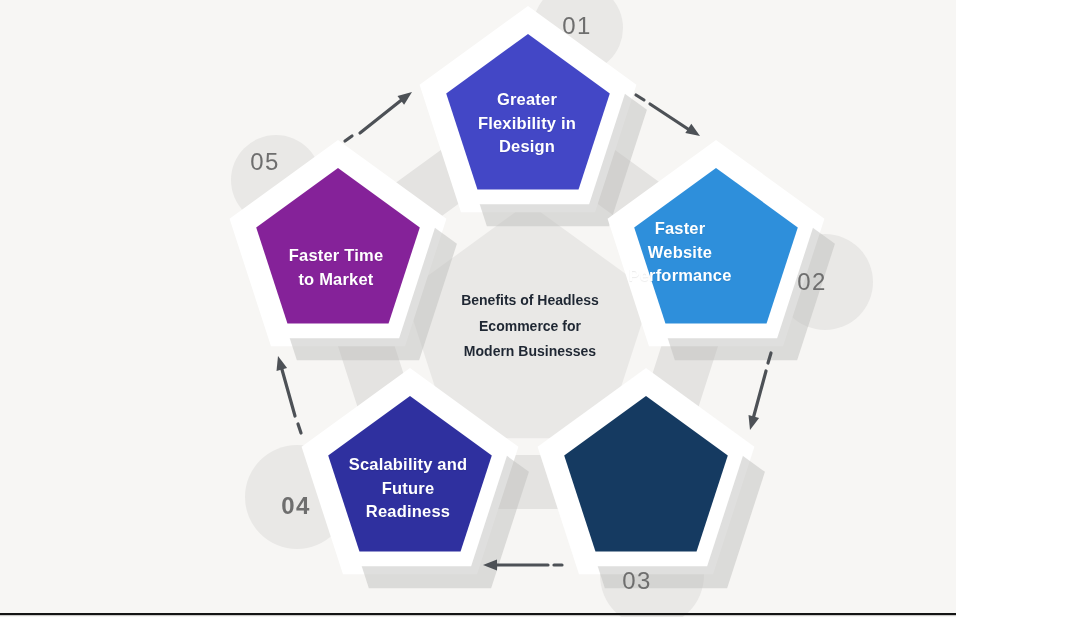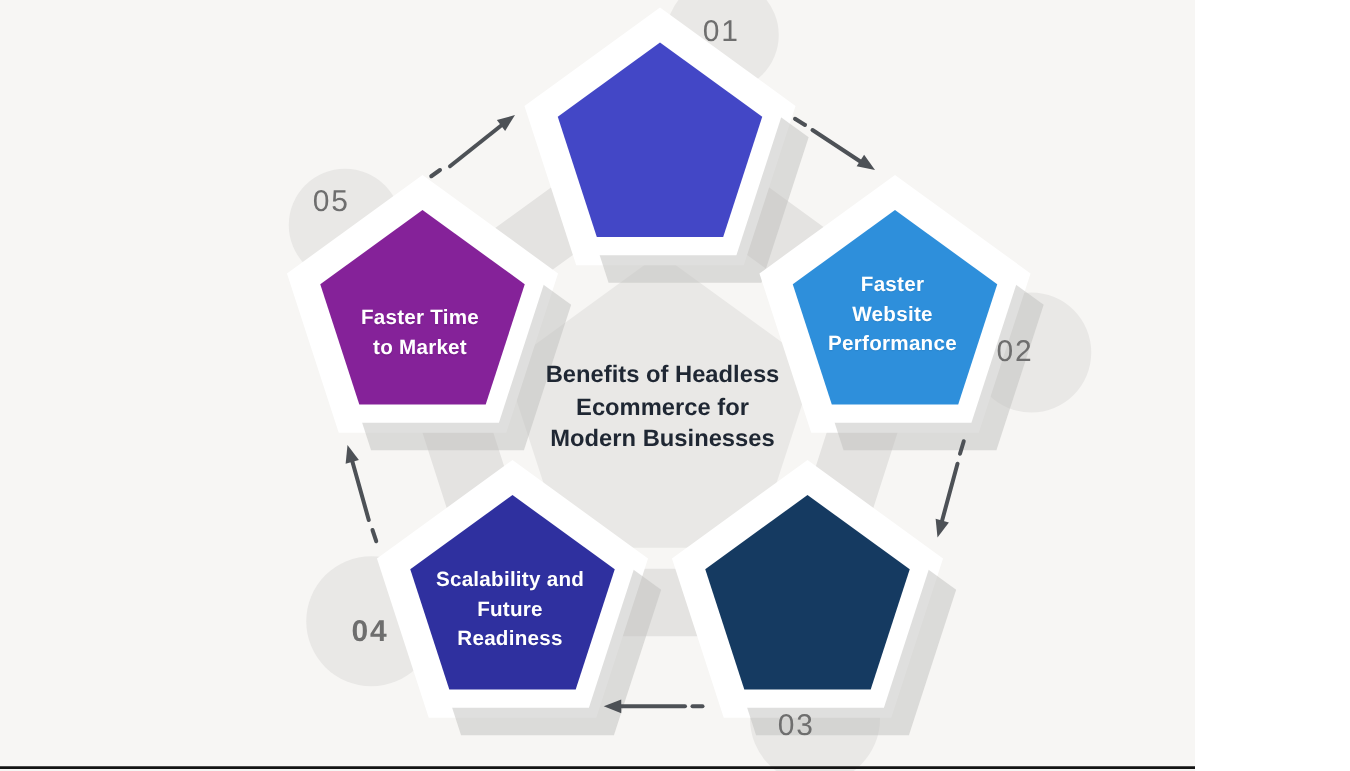--- a/index.html
+++ b/index.html
@@ -14,21 +14,21 @@
     font-size:24px;font-weight:400;letter-spacing:1.5px;
     color:var(--num-color,#6e6e6e);
   }
   .step-label{
     font-size:16.5px;font-weight:700;line-height:23.5px;letter-spacing:.2px;
     color:var(--label-color,#ffffff);
     text-shadow:0 1px 1px rgba(0,0,0,.08);
     width:190px;
   }
   .diagram-title{
-    font-size:19px;font-weight:700;line-height:25.5px;
+    font-size:14px;font-weight:700;line-height:25.5px;
     color:var(--title-color,#1f2733);
     width:260px;
   }
 </style>
 </head>
 <body>
 
 <div class="canvas">
 
   <svg class="gfx" viewBox="0 0 1080 617">
@@ -105,21 +105,24 @@
 
     <rect x="0" y="613" width="1080" height="2.2" fill="#141414"></rect>
   </svg>
 
   <div class="txt num" style="left:577px;top:26px;">01</div>
   <div class="txt num" style="left:812px;top:282px;text-align:right;">02</div>
   <div class="txt num" style="left:637px;top:581px;">03</div>
   <div class="txt num" style="left:296px;top:506px;font-weight:bold;">04</div>
   <div class="txt num" style="left:265px;top:162px;">05</div>
 
-  <div class="txt step-label" style="left:714px;top:252px;">Faster
+  <div class="txt step-label" style="left:527px;top:123px;">Greater
+Flexibility in
+Design</div>
+  <div class="txt step-label" style="left:680px;top:252px;">Faster
 Website
 Performance</div>
   <div class="txt step-label" style="left:408px;top:488px;">Scalability and
 Future
 Readiness</div>
   <div class="txt step-label" style="left:336px;top:267px;">Faster Time
 to Market</div>
 
   <div class="txt diagram-title" style="left:530px;top:326px;">Benefits of Headless
 Ecommerce for

